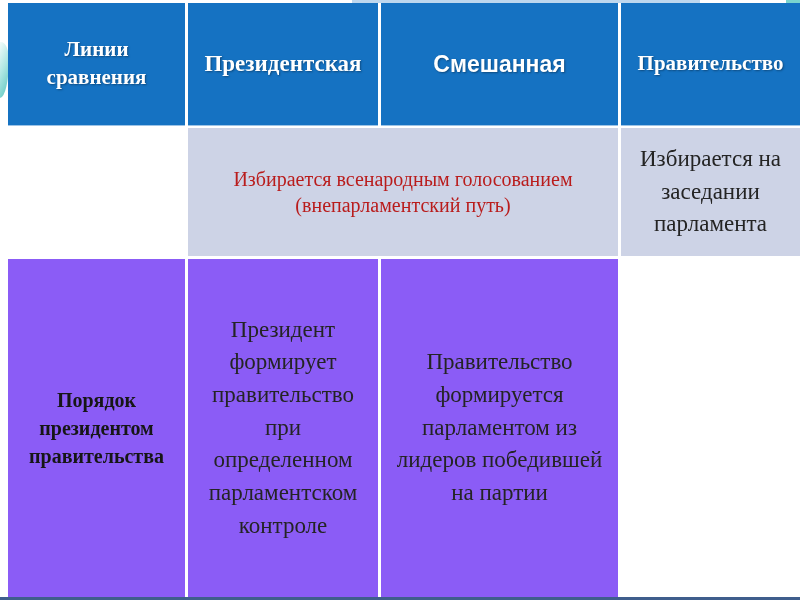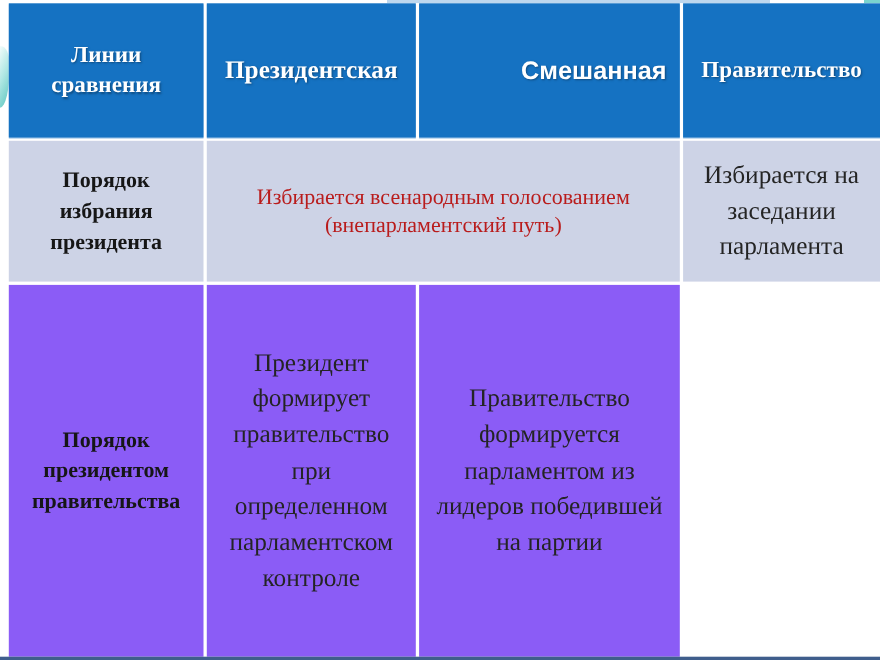--- a/index.html
+++ b/index.html
@@ -56,21 +56,21 @@
 
   .hdr {
     background: #1572C2;
     color: #ffffff;
     font-weight: bold;
     font-size: 21px;
     text-shadow: 1px 1px 2px rgba(0,0,0,0.35);
     box-shadow: 0 1px 0 #9CC3E6;
   }
   .hdr-big { font-size: 23px; }
-  .sans { font-family: "Liberation Sans", sans-serif; justify-content: flex-end; }
+  .sans { font-family: "Liberation Sans", sans-serif; }
 
   .r1 { background: #CDD3E6; }
   .r2 { background: #8b5cf6; }
 
   .row-label {
     font-weight: bold;
     font-size: 20px;
     color: #161616;
     line-height: 1.4;
   }
@@ -103,23 +103,20 @@
     <div class="cell hdr hdr-big">
       <span>Президентская</span>
     </div>
     <div class="cell hdr hdr-big sans">
       <span>Смешанная</span>
     </div>
     <div class="cell hdr">
       <span>Правительство</span>
     </div>
 
-    <div class="cell r1 row-label">
-      <span>Порядок избрания президента</span>
-    </div>
     <div class="cell r1 body-lg span2">
       <span>Избирается всенародным голосованием (внепарламентский путь)</span>
     </div>
     <div class="cell r1 body-md">
       <span>Избирается на заседании парламента</span>
     </div>
 
     <div class="cell r2 row-label">
       <span>Порядок президентом правительства</span>
     </div>

